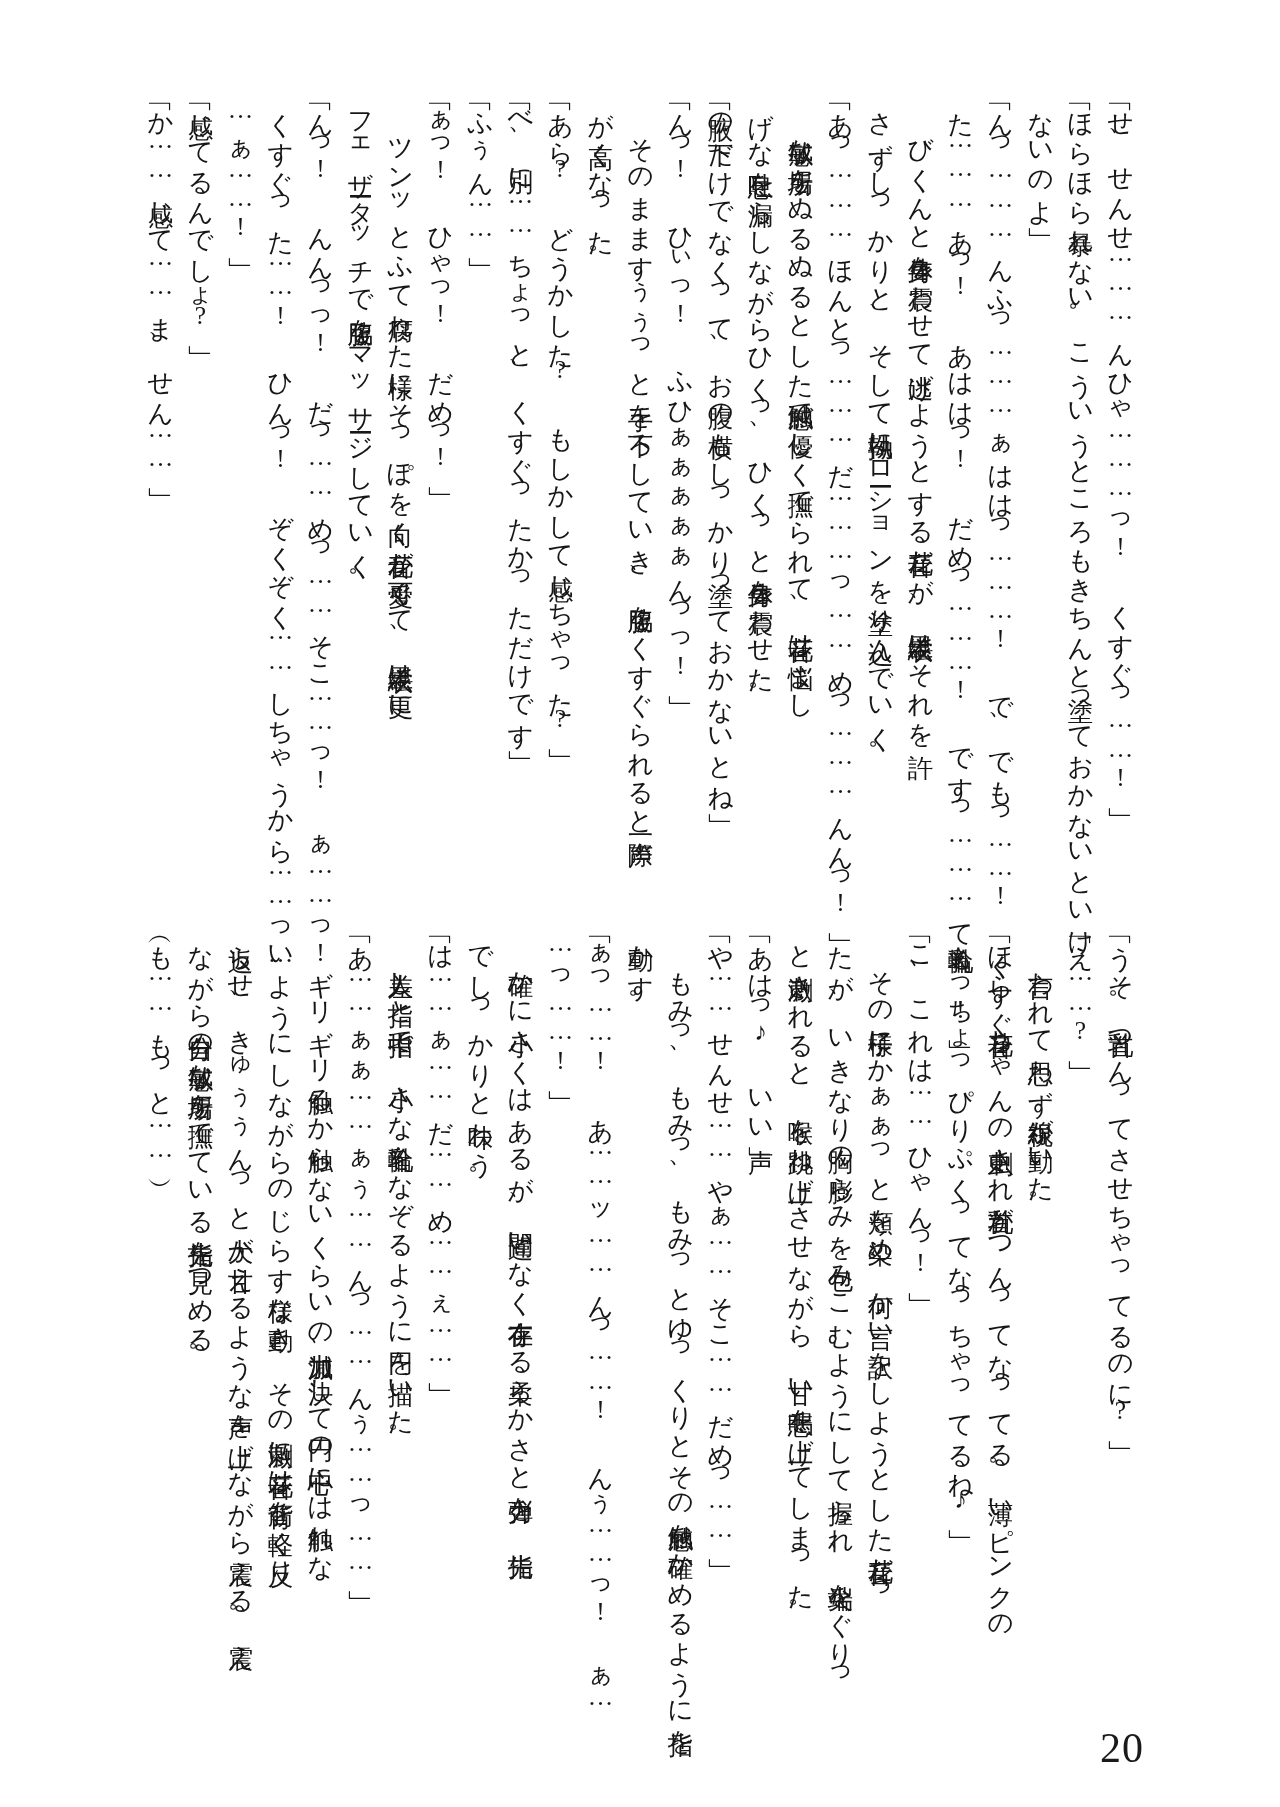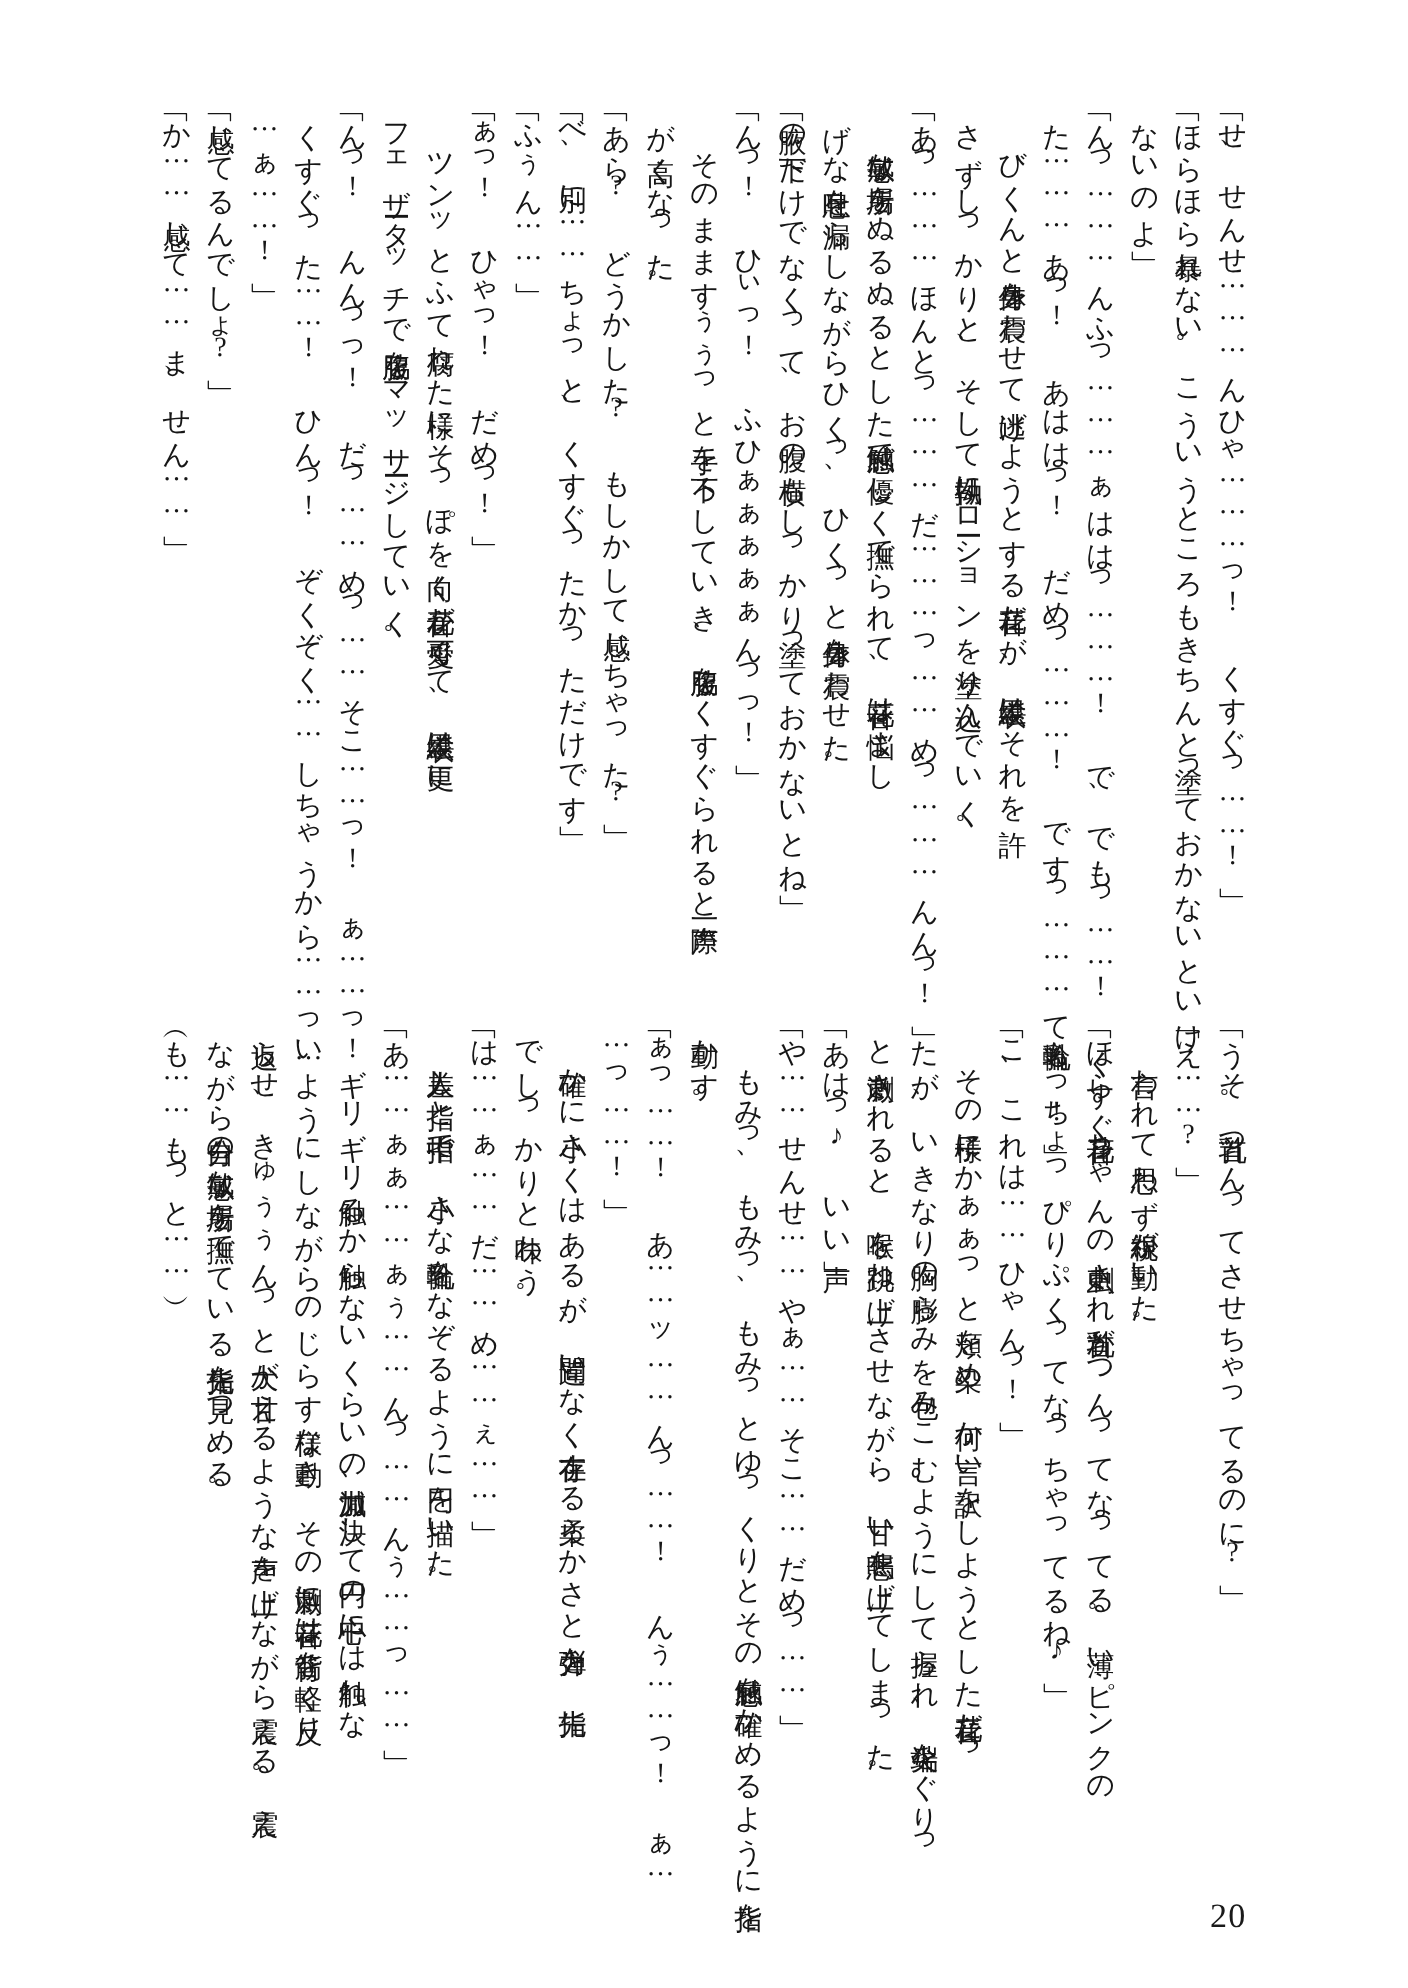--- a/index.html
+++ b/index.html
@@ -35,21 +35,21 @@
     margin: 0;
     padding: 0;
     white-space: pre;
   }
   #block-top { top: 95px; }
   #block-bottom { top: 928px; }
   .page-number {
     position: absolute;
     left: 1100px;
     top: 1724px;
-    font-size: 31px;
+    font-size: 42px;
     color: #1a1a1a;
     letter-spacing: 1px;
   }
 </style>
 </head>
 <body>
 
 <div class="page">
   <div id="block-top" class="vblock">
       <p class="col">「せ、せんせ………んひゃ………っ!　くすぐっ……!」</p>

